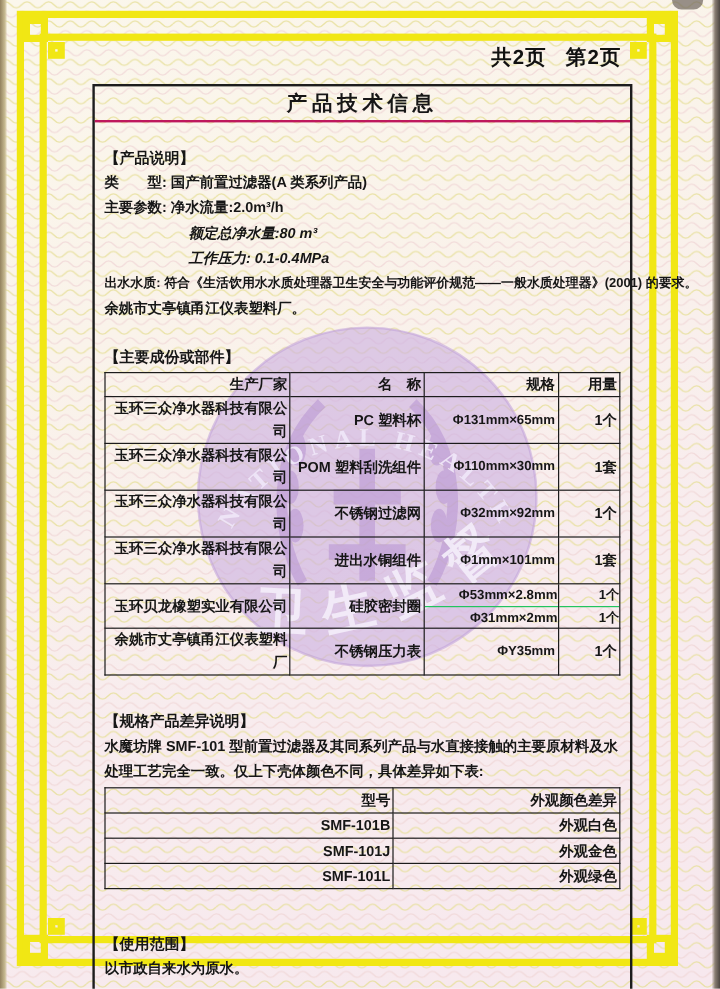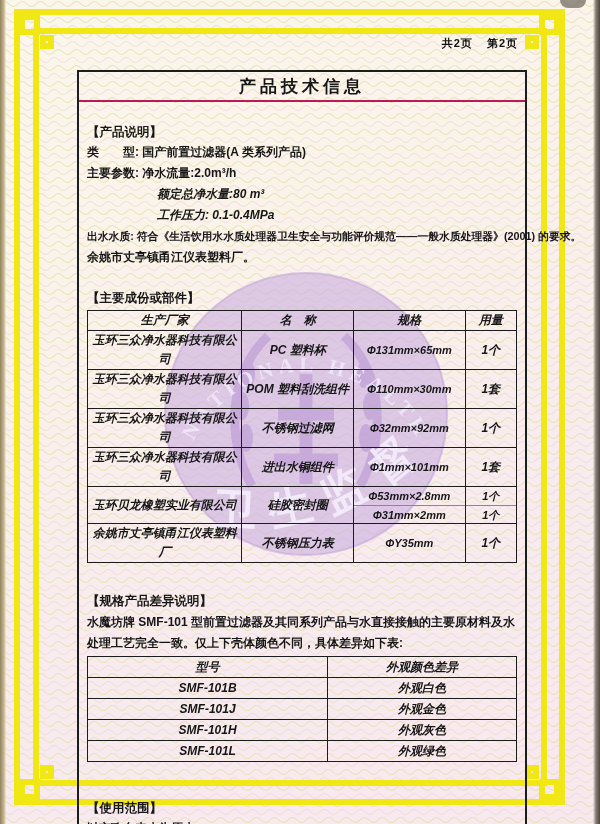--- a/index.html
+++ b/index.html
@@ -30,40 +30,40 @@
   .frame-inner{position:absolute;left:33px;top:28px;right:53px;bottom:38px;
     border:6px solid var(--yel);z-index:2;}
   .knot{position:absolute;width:21px;height:21px;border:6px solid var(--yel);z-index:3;background:transparent;}
   .knot-s{position:absolute;width:14px;height:14px;border:6px solid var(--yel);z-index:3;}
   .k-tl{left:19px;top:14px;} .k2-tl{left:40px;top:35px;}
   .k-tr{right:40px;top:14px;} .k2-tr{right:61px;top:35px;}
   .k-bl{left:19px;bottom:24px;} .k2-bl{left:40px;bottom:45px;}
   .k-br{right:40px;bottom:24px;} .k2-br{right:61px;bottom:45px;}
 
   .pagination{position:absolute;top:36px;right:82px;z-index:5;
-    font-size:11px;font-weight:700;color:#111;letter-spacing:1px;}
+    font-size:17px;font-weight:700;color:#111;letter-spacing:1px;}
   .pagination span{margin-left:10px;}
 
   .seal{position:absolute;left:156px;top:224px;z-index:1;}
 
   
   .doc-box{position:absolute;left:77px;top:70px;width:450px;z-index:5;
     border:2px solid #1d1d1d;background:transparent;color:var(--ink);}
   .doc-title{height:30px;line-height:30px;text-align:center;border-bottom:2px solid #be185d;
     font-size:17px;font-weight:700;letter-spacing:4px;}
   .doc-body{padding:6px 8px 8px 8px;}
   .sec-head{font-size:12.5px;font-weight:700;line-height:20px;margin-top:14px;}
   .line{font-size:12px;font-weight:700;line-height:21px;white-space:nowrap;}
   .line.indent{padding-left:70px;font-style:italic;}
   .line.long{font-size:10.8px;letter-spacing:0;}
   .para{font-size:12px;font-weight:700;line-height:21px;margin:1px 0 2px 0;}
 
   table{border-collapse:collapse;width:100%;table-layout:fixed;margin-top:2px;}
-  th,td{border:1.5px solid #1c1c1c;font-size:12px;font-weight:700;text-align:center;
-    padding:0 2px;height:20px;line-height:19px;overflow:hidden;font-style:italic;}
+  th,td{border:1.5px solid #1c1c1c;font-size:12px;font-weight:700;text-align:right;
+    padding:0 2px;height:20px;line-height:19px;overflow:hidden;}
   .t1 .c-mfr{width:36%;} .t1 .c-name{width:26%;} .t1 .c-spec{width:26%;} .t1 .c-qty{width:12%;}
   .t1 td[data-name="cell-spec"]{font-size:11px;}
   td.subcell{padding:0;}
   td.subcell div{line-height:18px;height:18px;font-size:11px;}
   td.subcell div.subtop{border-top:1px solid #22c55e;}
   .t2 .c-model{width:56%;} .t2 .c-diff{width:44%;}
   .t2 th,.t2 td{height:21px;}
 
   .gap-s{height:6px;} .gap-m{height:14px;} .gap-l{height:22px;}
 </style>
@@ -219,24 +219,20 @@
       <tbody data-name="diff-table-body">
           <tr data-name="diff-row">
             <td data-name="cell-model">SMF-101B</td>
             <td data-name="cell-color-diff">外观白色</td>
           </tr>
           <tr data-name="diff-row">
             <td data-name="cell-model">SMF-101J</td>
             <td data-name="cell-color-diff">外观金色</td>
           </tr>
           <tr data-name="diff-row">
-            <td data-name="cell-model">SMF-101H</td>
-            <td data-name="cell-color-diff">外观灰色</td>
-          </tr>
-          <tr data-name="diff-row">
             <td data-name="cell-model">SMF-101L</td>
             <td data-name="cell-color-diff">外观绿色</td>
           </tr>
         </tbody>
     </table>
 
     <div class="gap-l"></div>
     <div class="sec-head" data-name="section-heading-usage">【使用范围】</div>
     <div class="line" data-name="usage-text">以市政自来水为原水。</div>
 

